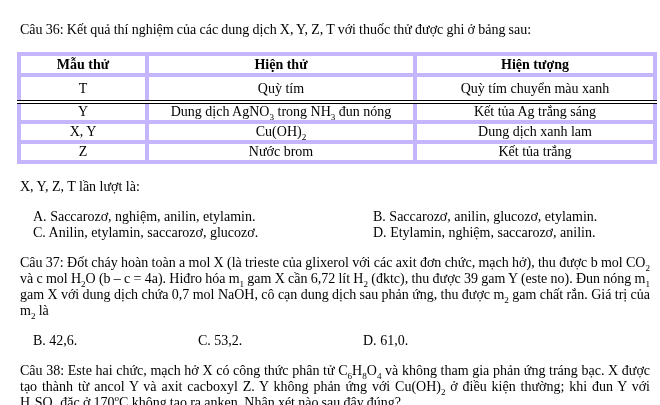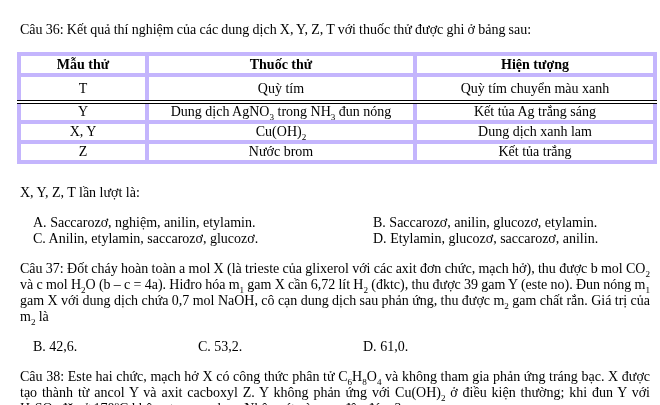--- a/index.html
+++ b/index.html
@@ -16,42 +16,42 @@
   .tbl{
     border-collapse:collapse;table-layout:fixed;
     width:636px;margin:12px 0 0 -3px;border:2px solid #000;
   }
   .tbl th,.tbl td{
     border:4px solid #c4b5fd;text-align:center;vertical-align:middle;
     padding:0 2px;height:16px;font-size:14px;
   }
   .tbl th{font-weight:bold;height:17px}
   .tbl tr.tall td{height:23px;border-bottom:4px double #000}
-  .prompt{margin-top:21px}
+  .prompt{margin-top:15px}
   .opt2{display:grid;grid-template-columns:340px 1fr;padding-left:13px}
   .opt4{display:grid;grid-template-columns:165px 165px 165px 1fr;padding-left:13px}
   .q37{margin-top:12px}
   .q38{margin-top:9px}
 </style>
 </head>
 <body>
 
 <div>
   <p class="jpara"><b class="bold">Câu 36:</b> <span>Kết quả thí nghiệm của các dung dịch X, Y, Z, T với thuốc thử được ghi ở bảng sau:</span></p>
 
   <table class="tbl">
     <colgroup>
         <col style="width:128px">
         <col style="width:268px">
         <col style="width:240px">
       </colgroup>
     <tbody>
         <tr>
       <th>Mẫu thử</th>
-      <th>Thuốc thử</th>
+      <th>Hiện thử</th>
       <th>Hiện tượng</th>
     </tr>
     <tr class="tall">
       <td>T</td>
       <td>Quỳ tím</td>
       <td>Quỳ tím chuyển màu xanh</td>
     </tr>
     <tr>
       <td>Y</td>
       <td>Dung dịch AgNO<sub>3</sub> trong NH<sub>3</sub> đun nóng</td>
@@ -69,21 +69,21 @@
     </tr>
   </tbody>
     </table>
 
   <p class="prompt">X, Y, Z, T lần lượt là:</p>
 
   <div class="opt2">
     <div><b class="bold">A.</b> <span>Saccarozơ, nghiệm, anilin, etylamin.</span></div>
     <div><b class="bold">B.</b> <span>Saccarozơ, anilin, glucozơ, etylamin.</span></div>
     <div><b class="bold">C.</b> <span>Anilin, etylamin, saccarozơ, glucozơ.</span></div>
-    <div><b class="bold">D.</b> <span>Etylamin, glucozơ, saccarozơ, anilin.</span></div>
+    <div><b class="bold">D.</b> <span>Etylamin, nghiệm, saccarozơ, anilin.</span></div>
   </div>
 </div>
 
 <div class="q37">
   <p class="jpara"><b class="bold">Câu 37:</b> <span>Đốt cháy hoàn toàn a mol X (là trieste của glixerol với các axit đơn chức, mạch hở), thu được b mol CO<sub>2</sub> và c mol H<sub>2</sub>O (b – c = 4a). Hiđro hóa m<sub>1</sub> gam X cần 6,72 lít H<sub>2</sub> (đktc), thu được 39 gam Y (este no). Đun nóng m<sub>1</sub> gam X với dung dịch chứa 0,7 mol NaOH, cô cạn dung dịch sau phản ứng, thu được m<sub>2</sub> gam chất rắn. Giá trị của m<sub>2</sub> là</span></p>
   <div class="opt4">
     <div><b class="bold">B.</b> <span>42,6.</span></div>
     <div><b class="bold">C.</b> <span>53,2.</span></div>
     <div><b class="bold">D.</b> <span>61,0.</span></div>
   </div>

